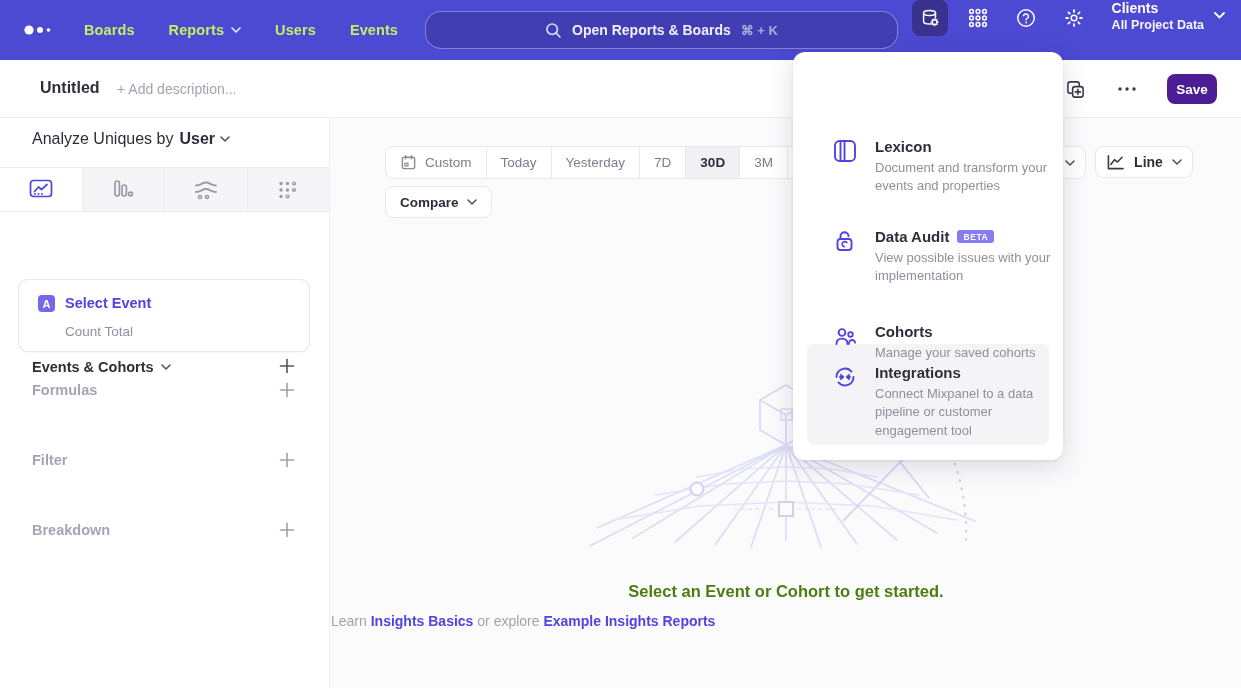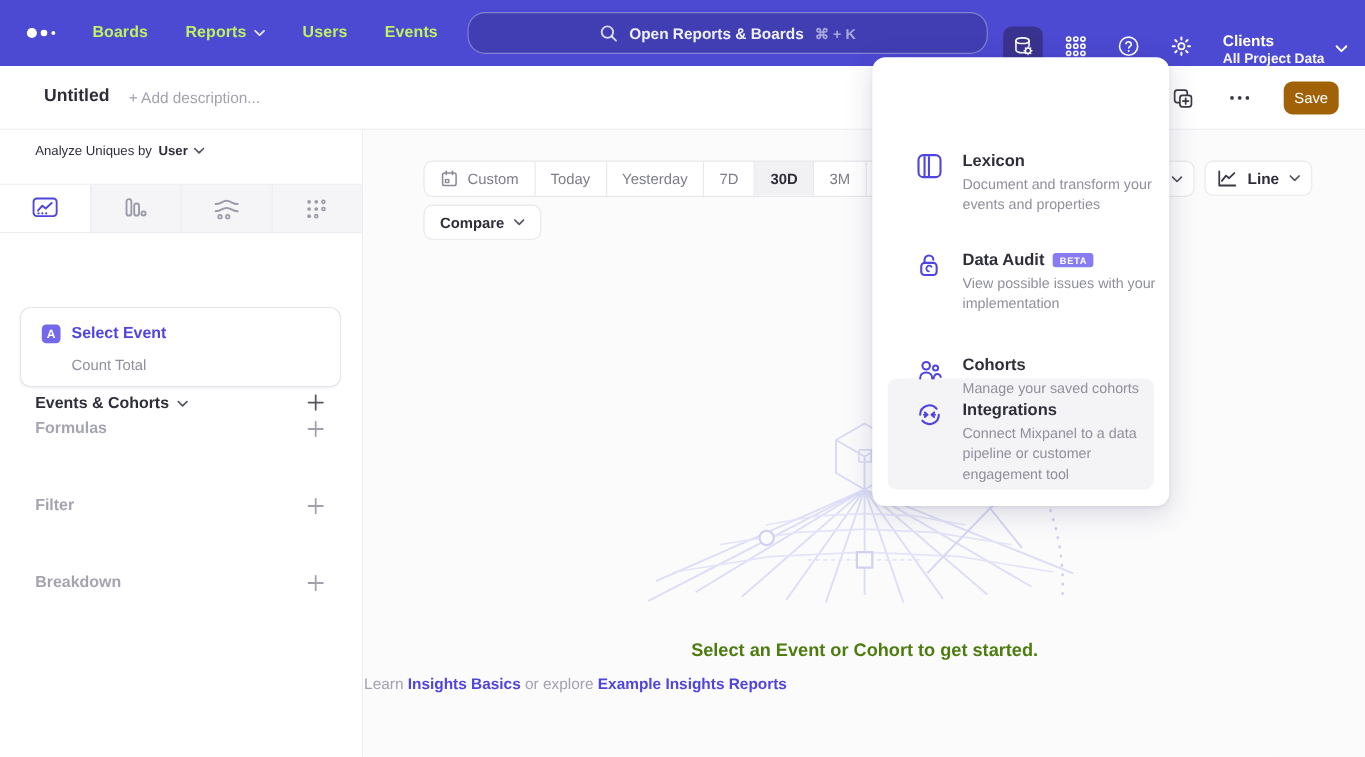--- a/index.html
+++ b/index.html
@@ -8,38 +8,38 @@
 
   
   .topnav { position:absolute; left:0; top:0; width:1241px; height:60px; background:#4c49d2; display:flex; align-items:center; z-index:10; }
   .logo { margin-left:22px; width:34px; height:16px; display:flex; align-items:center; }
   .nav-links { display:flex; align-items:center; margin-left:28px; gap:34px; }
   .nav-link { color:#bef264; font-size:14.5px; font-weight:600; letter-spacing:.1px; display:flex; align-items:center; gap:7px; cursor:pointer; }
   .nav-link svg { opacity:.85; }
   .searchbar { position:absolute; left:425px; top:11px; width:473px; height:38px; background:rgba(0,0,0,0.14); border:1px solid rgba(255,255,255,0.35); border-radius:16px; display:flex; align-items:center; justify-content:center; gap:10px; cursor:text; }
   .search-ph { color:rgba(255,255,255,0.92); font-size:14px; font-weight:600; }
   .search-kbd { color:rgba(255,255,255,0.55); font-size:13px; font-weight:600; }
-  .nav-right { position:absolute; right:16px; top:0; height:60px; display:flex; align-items:flex-end; gap:12px; }
+  .nav-right { position:absolute; right:16px; top:0; height:60px; display:flex; align-items:flex-start; gap:12px; }
   .nav-iconbtn { width:36px; height:36px; border-radius:8px; display:flex; align-items:center; justify-content:center; cursor:pointer; }
   .nav-iconbtn.active { background:#39338f; }
   .account { display:flex; align-items:center; gap:10px; margin-left:8px; cursor:pointer; }
   .account-name { color:#ffffff; font-size:14px; font-weight:700; line-height:1.25; }
   .account-proj { color:rgba(255,255,255,0.95); font-size:12.5px; font-weight:700; }
 
   
   .report-header { position:absolute; left:0; top:60px; width:1241px; height:58px; background:#ffffff; border-bottom:1px solid #ececf1; }
   .report-title { position:absolute; left:40px; top:19px; font-size:16px; font-weight:700; color:#2e2e3a; }
   .report-desc { position:absolute; left:117px; top:21px; font-size:14px; color:#a2a2b0; cursor:text; }
   .hdr-actions { position:absolute; right:24px; top:0; height:58px; display:flex; align-items:center; gap:28px; }
   .hdr-iconbtn { width:24px; height:24px; display:flex; align-items:center; justify-content:center; cursor:pointer; }
-  .save-btn { width:50px; height:30px; border:none; border-radius:8px; background:#a16207; color:#ffffff; font-size:13.5px; font-weight:400; font-family:inherit; cursor:default; }
+  .save-btn { width:50px; height:30px; border:none; border-radius:8px; background:#4c1d95; color:#ffffff; font-size:13.5px; font-weight:700; font-family:inherit; cursor:default; }
 
   
   .sidebar { position:absolute; left:0; top:118px; width:330px; height:570px; background:#ffffff; border-right:1px solid #ececf1; }
-  .analyze-row { position:absolute; left:32px; top:12px; display:flex; align-items:center; gap:6px; font-size:12px; color:#2e2e3a; }
+  .analyze-row { position:absolute; left:32px; top:12px; display:flex; align-items:center; gap:6px; font-size:16px; color:#2e2e3a; }
   .analyze-val { font-weight:700; cursor:pointer; display:flex; align-items:center; gap:5px; }
   .chart-tabs { position:absolute; left:0; top:49px; width:329px; height:45px; display:flex; border-top:1px solid #ececf1; border-bottom:1px solid #ececf1; }
   .chart-tab { flex:1; display:flex; align-items:center; justify-content:center; background:#f5f5f7; border-left:1px solid #ececf1; cursor:pointer; }
   .chart-tab:first-child { border-left:none; }
   .chart-tab.selected { background:#ffffff; }
   .side-section-hd { position:absolute; left:32px; display:flex; align-items:center; gap:7px; font-size:14.5px; font-weight:700; color:#2e2e3a; }
   .plus-btn { position:absolute; left:278px; width:18px; height:18px; display:flex; align-items:center; justify-content:center; cursor:pointer; }
   .event-card { position:absolute; left:18px; top:161px; width:292px; height:73px; background:#ffffff; border:1px solid #e5e5ec; border-radius:10px; box-shadow:0 1px 2px rgba(30,30,60,0.04); cursor:pointer; }
   .event-badge { position:absolute; left:19px; top:15px; width:17px; height:17px; border-radius:4px; background:#7468ea; color:#ffffff; font-size:11px; font-weight:700; display:flex; align-items:center; justify-content:center; }
   .event-title { position:absolute; left:46px; top:15px; font-size:14.5px; font-weight:700; color:#4f44e0; }

